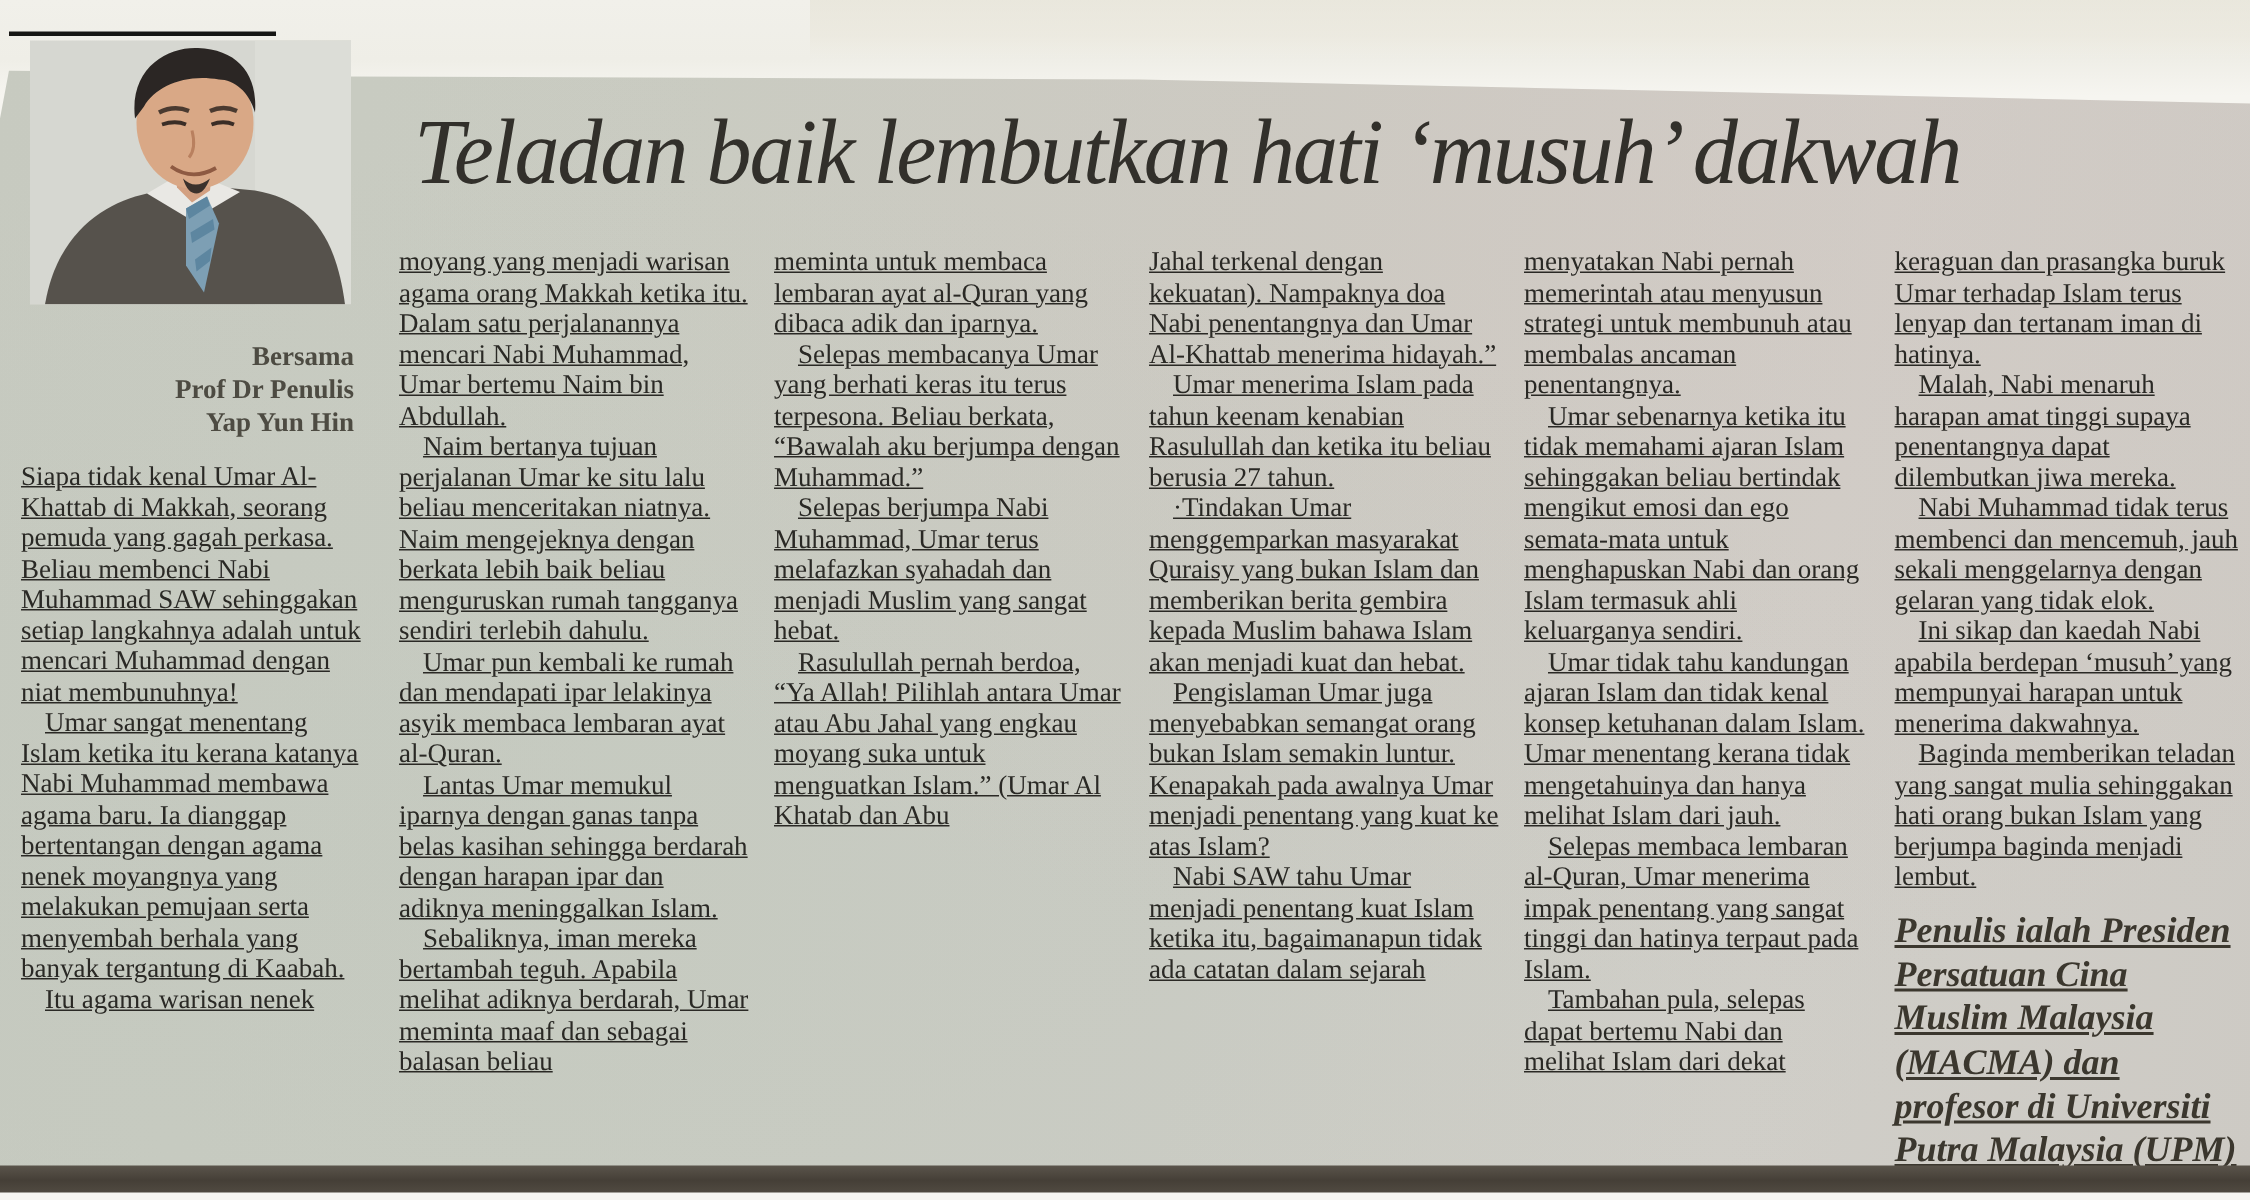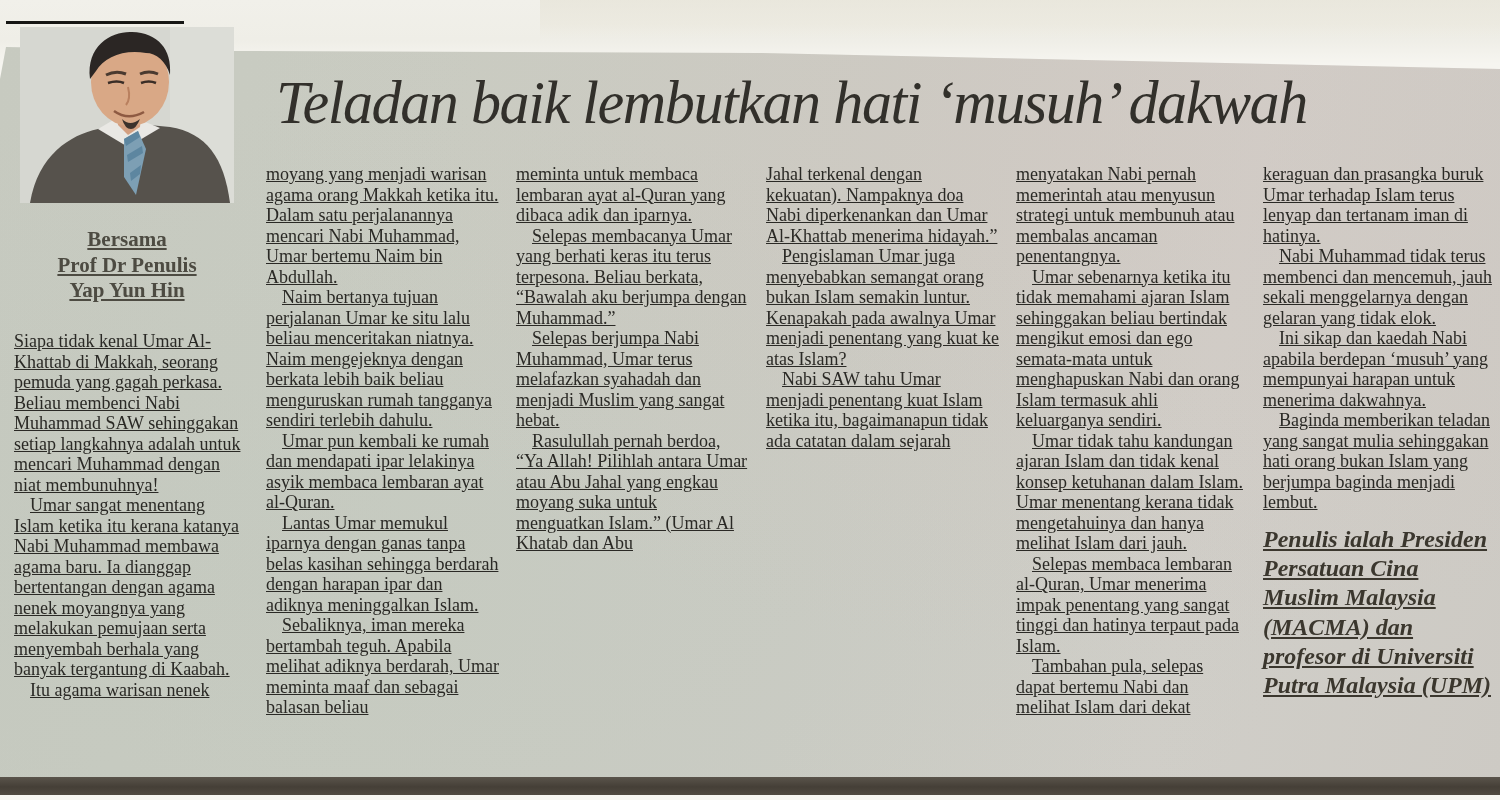--- a/index.html
+++ b/index.html
@@ -21,32 +21,32 @@
   }
   .bottom-bar{position:absolute;left:0;top:777px;width:1500px;height:18px;
     background:linear-gradient(180deg,#5a544b 0%,#453f37 55%,#504a41 100%);}
   .top-line{position:absolute;left:6px;top:21px;width:178px;height:3px;background:#161614;}
 
   
   .photo{position:absolute;left:20px;top:27px;width:214px;height:176px;overflow:hidden;
     background:linear-gradient(115deg,#dadbd5 0%,#d3d4cf 45%,#c9cbc4 100%);}
   .photo svg{display:block;}
 
-  .byline{position:absolute;left:18px;top:210px;width:218px;text-align:center;
-    font-weight:bold;color:#4d4b42;font-size:21px;line-height:1.22;text-decoration:underline;}
+  .byline{position:absolute;left:18px;top:210px;width:218px;text-align:right;
+    font-weight:bold;color:#4d4b42;font-size:18px;line-height:1.22;}
 
   .headline{position:absolute;left:276px;top:50px;width:1224px;margin:0;
     font-style:italic;font-weight:500;font-size:62px;letter-spacing:-1.5px;
     color:#32302b;white-space:nowrap;transform:scaleX(.97);transform-origin:left;}
 
   .col{position:absolute;width:233px;font-size:18px;line-height:1.14;color:#2a2925;
     text-align:left;}
   .col p{margin:0;text-decoration:underline;}
   .col p.indent{text-indent:16px;}
-  .col-1{left:14px;top:290px;margin-top:24px;}
+  .col-1{left:14px;top:290px;}
   .col-2{left:266px;top:147px;}
   .col-3{left:516px;top:147px;}
   .col-4{left:766px;top:147px;}
   .col-5{left:1016px;top:147px;width:230px;}
   .col-6{left:1263px;top:147px;width:232px;}
   .footer-note{font-weight:bold;font-style:italic;color:#3b372e;margin-top:12px !important;
     font-size:24px;line-height:1.22;}
 </style>
 </head>
 <body>
@@ -75,33 +75,36 @@
       <p class="indent">Lantas Umar memukul iparnya dengan ganas tanpa belas kasihan sehingga berdarah dengan harapan ipar dan adiknya meninggalkan Islam.</p>
       <p class="indent">Sebaliknya, iman mereka bertambah teguh. Apabila melihat adiknya berdarah, Umar meminta maaf dan sebagai balasan beliau</p>
     </div>
   <div class="col col-3">
       <p class="">meminta untuk membaca lembaran ayat al-Quran yang dibaca adik dan iparnya.</p>
       <p class="indent">Selepas membacanya Umar yang berhati keras itu terus terpesona. Beliau berkata, “Bawalah aku berjumpa dengan Muhammad.”</p>
       <p class="indent">Selepas berjumpa Nabi Muhammad, Umar terus melafazkan syahadah dan menjadi Muslim yang sangat hebat.</p>
       <p class="indent">Rasulullah pernah berdoa, “Ya Allah! Pilihlah antara Umar atau Abu Jahal yang engkau moyang suka untuk menguatkan Islam.” (Umar Al Khatab dan Abu</p>
     </div>
   <div class="col col-4">
-      <p class="">Jahal terkenal dengan kekuatan). Nampaknya doa Nabi diperkenankan dan Umar Al-Khattab menerima hidayah.”</p>
+      <p class="">Jahal terkenal dengan kekuatan). Nampaknya doa Nabi penentangnya dan Umar Al-Khattab menerima hidayah.”</p>
+      <p class="indent">Umar menerima Islam pada tahun keenam kenabian Rasulullah dan ketika itu beliau berusia 27 tahun.</p>
+      <p class="indent">·Tindakan Umar menggemparkan masyarakat Quraisy yang bukan Islam dan memberikan berita gembira kepada Muslim bahawa Islam akan menjadi kuat dan hebat.</p>
       <p class="indent">Pengislaman Umar juga menyebabkan semangat orang bukan Islam semakin luntur. Kenapakah pada awalnya Umar menjadi penentang yang kuat ke atas Islam?</p>
       <p class="indent">Nabi SAW tahu Umar menjadi penentang kuat Islam ketika itu, bagaimanapun tidak ada catatan dalam sejarah</p>
     </div>
   <div class="col col-5">
       <p class="">menyatakan Nabi pernah memerintah atau menyusun strategi untuk membunuh atau membalas ancaman penentangnya.</p>
       <p class="indent">Umar sebenarnya ketika itu tidak memahami ajaran Islam sehinggakan beliau bertindak mengikut emosi dan ego semata-mata untuk menghapuskan Nabi dan orang Islam termasuk ahli keluarganya sendiri.</p>
       <p class="indent">Umar tidak tahu kandungan ajaran Islam dan tidak kenal konsep ketuhanan dalam Islam. Umar menentang kerana tidak mengetahuinya dan hanya melihat Islam dari jauh.</p>
       <p class="indent">Selepas membaca lembaran al-Quran, Umar menerima impak penentang yang sangat tinggi dan hatinya terpaut pada Islam.</p>
       <p class="indent">Tambahan pula, selepas dapat bertemu Nabi dan melihat Islam dari dekat</p>
     </div>
   <div class="col col-6">
       <p class="">keraguan dan prasangka buruk Umar terhadap Islam terus lenyap dan tertanam iman di hatinya.</p>
+      <p class="indent">Malah, Nabi menaruh harapan amat tinggi supaya penentangnya dapat dilembutkan jiwa mereka.</p>
       <p class="indent">Nabi Muhammad tidak terus membenci dan mencemuh, jauh sekali menggelarnya dengan gelaran yang tidak elok.</p>
       <p class="indent">Ini sikap dan kaedah Nabi apabila berdepan ‘musuh’ yang mempunyai harapan untuk menerima dakwahnya.</p>
       <p class="indent">Baginda memberikan teladan yang sangat mulia sehinggakan hati orang bukan Islam yang berjumpa baginda menjadi lembut.</p>
       <p class=" footer-note">Penulis ialah Presiden Persatuan Cina Muslim Malaysia (MACMA) dan profesor di Universiti Putra Malaysia (UPM)</p>
     </div>
 
 </div>
 
 <div class="top-line"></div>
 

